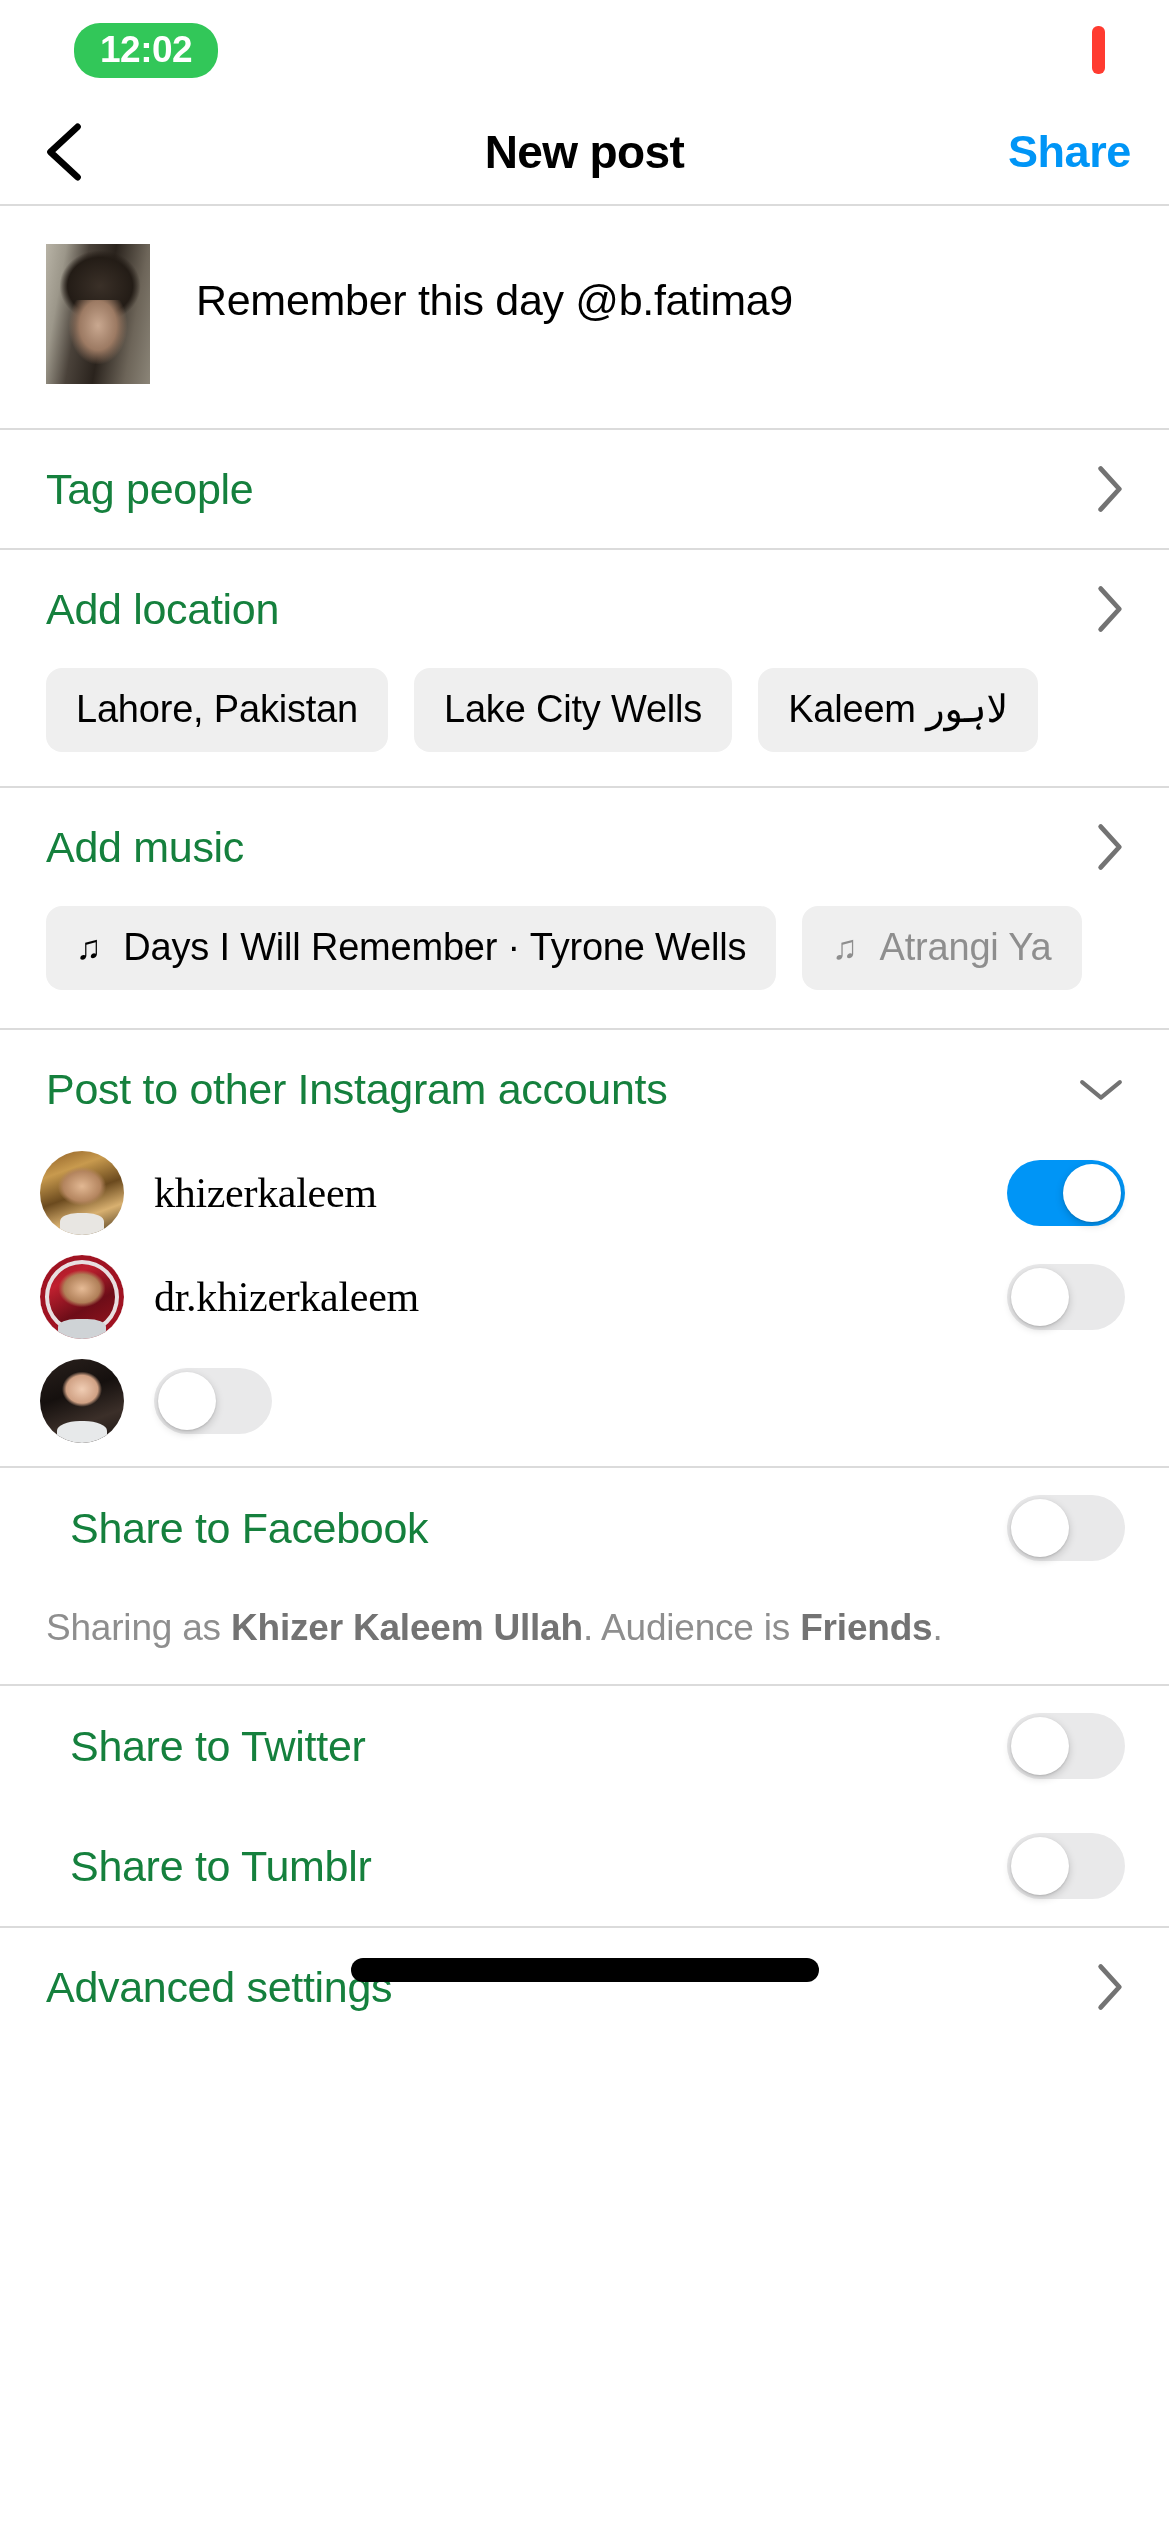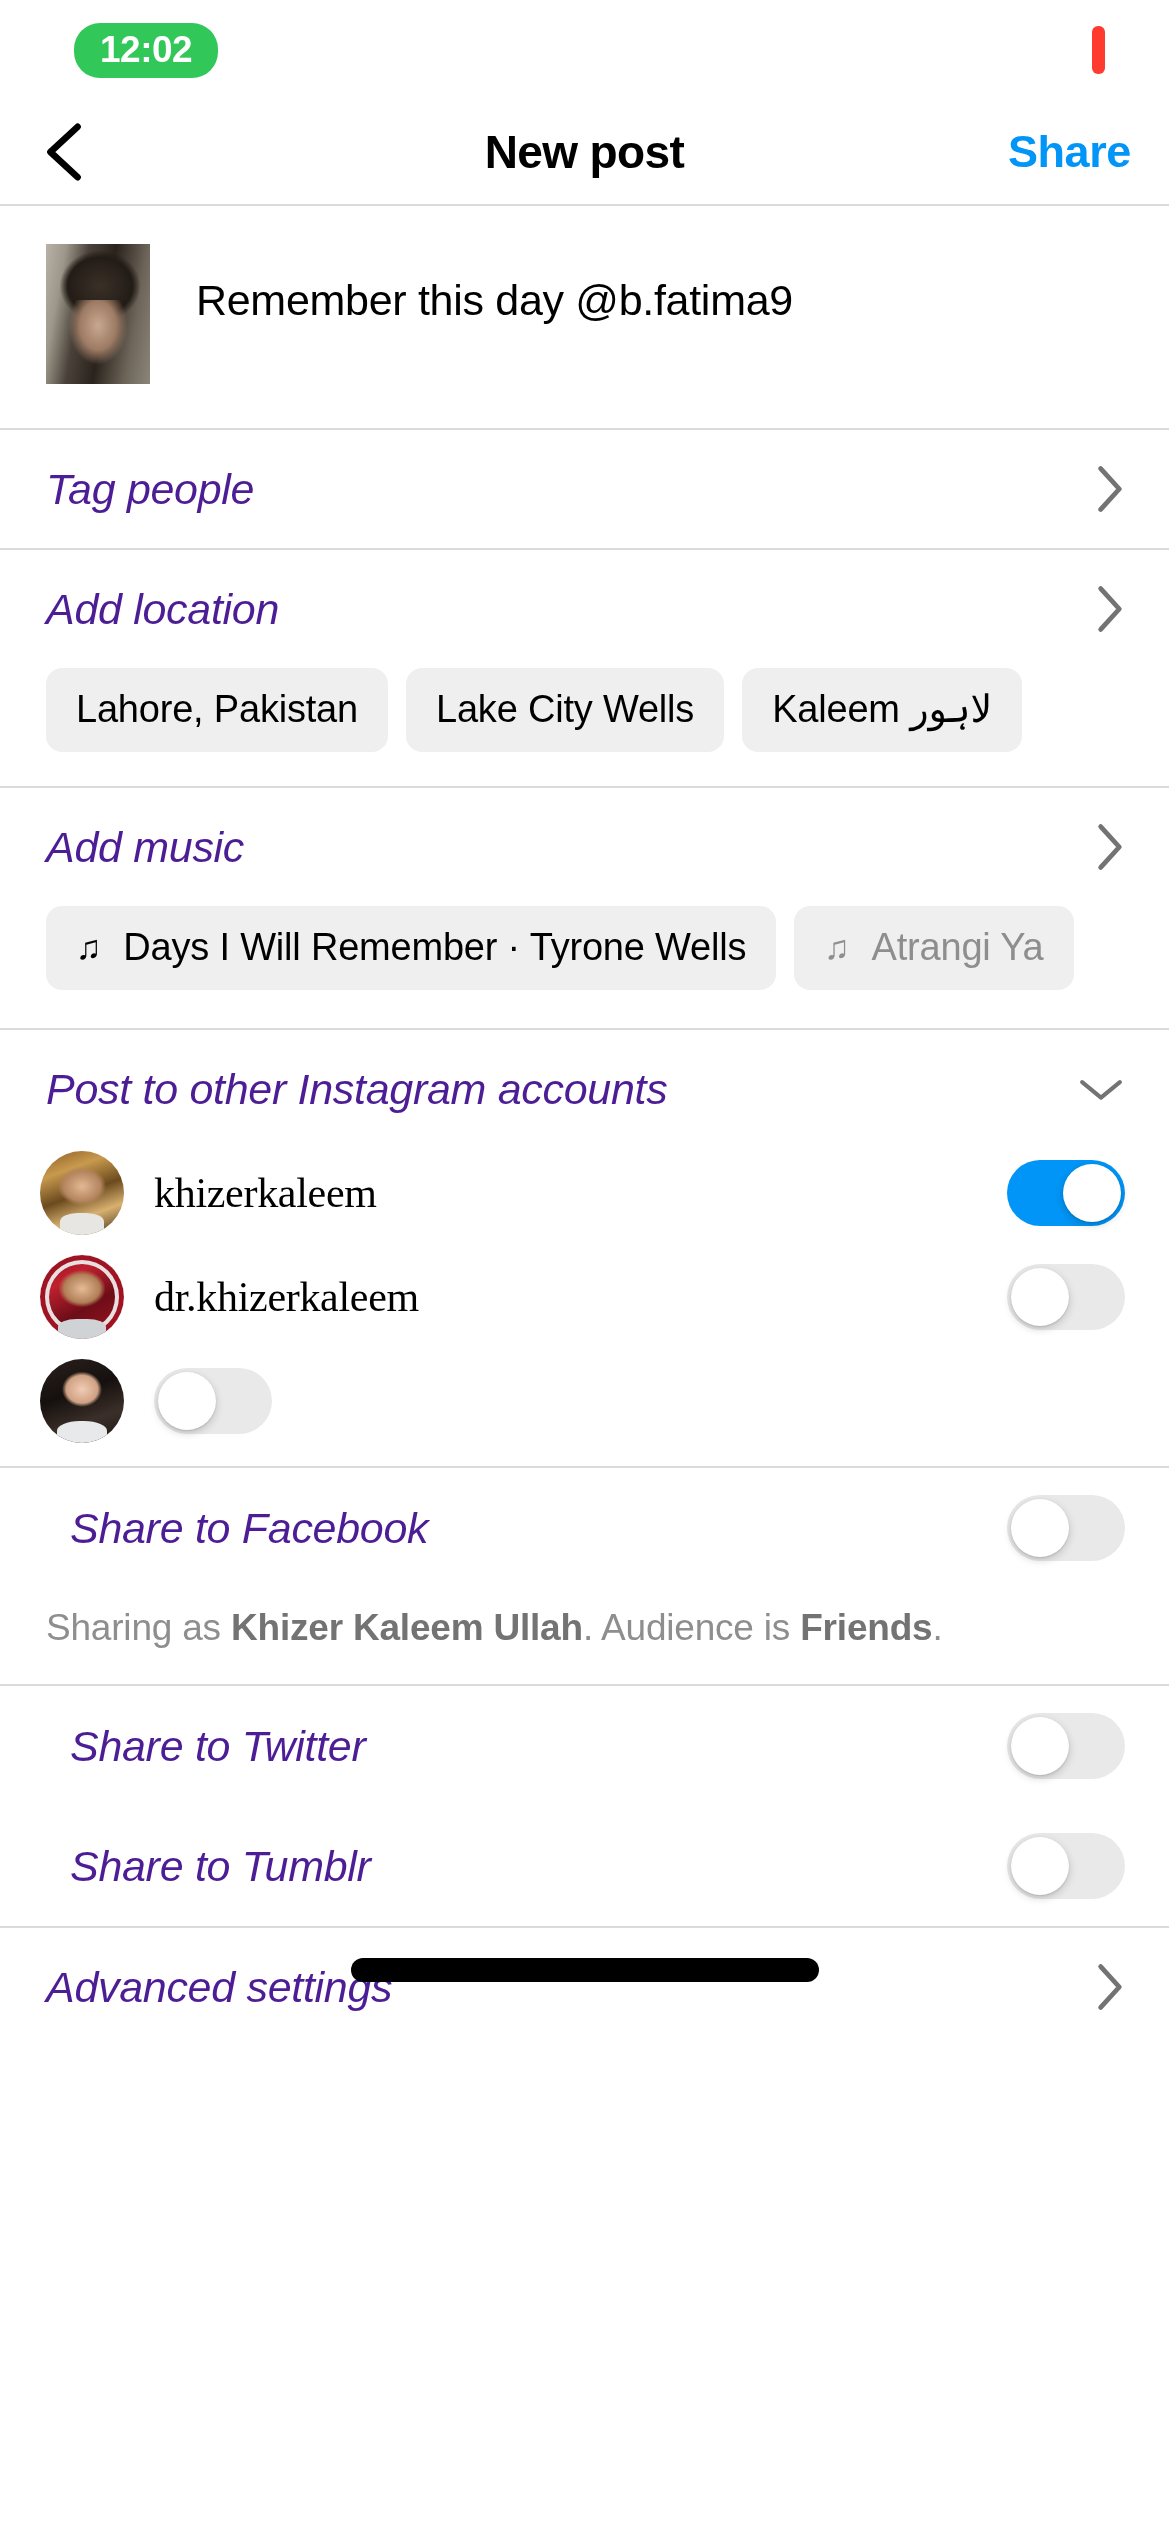--- a/index.html
+++ b/index.html
@@ -67,27 +67,27 @@
   .caption-text {
     font-size: 43px; color: #000; line-height: 1.22; padding-top: 30px;
     letter-spacing: -0.3px;
   }
 
   
   .row {
     display: flex; align-items: center; justify-content: space-between;
     padding: 0 44px 0 46px; height: 118px;
   }
-  .row-label { font-size: 43px; color: #4c1d95; letter-spacing: -0.3px; font-style: italic; }
+  .row-label { font-size: 43px; color: #15803d; letter-spacing: -0.3px; }
   .chev-r { width: 30px; height: 52px; flex: 0 0 auto; }
   .chev-d { width: 48px; height: 30px; flex: 0 0 auto; }
 
   
   .chips {
-    display: flex; gap: 18px; padding: 0 0 0 46px;
+    display: flex; gap: 26px; padding: 0 0 0 46px;
     margin-bottom: 34px; overflow: hidden; white-space: nowrap;
   }
   .chip {
     background: #EFEFEF; border-radius: 16px;
     padding: 22px 30px 24px;
     font-size: 38px; color: #000; letter-spacing: -0.2px;
     flex: 0 0 auto; line-height: 1;
   }
   .chip.faded { color: #8E8E8E; }
   .chip-music { display: flex; align-items: center; gap: 22px; }

